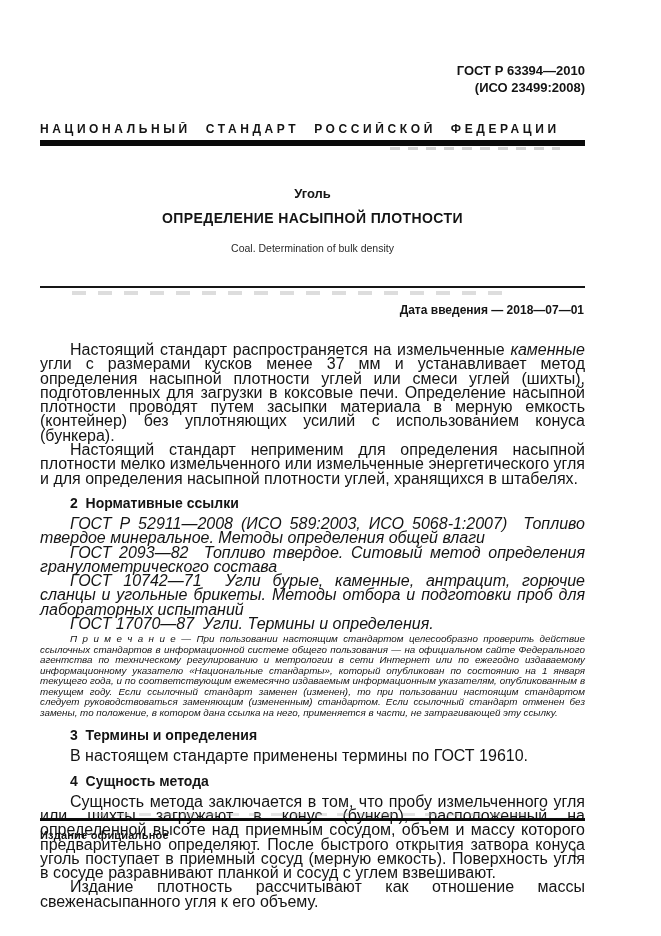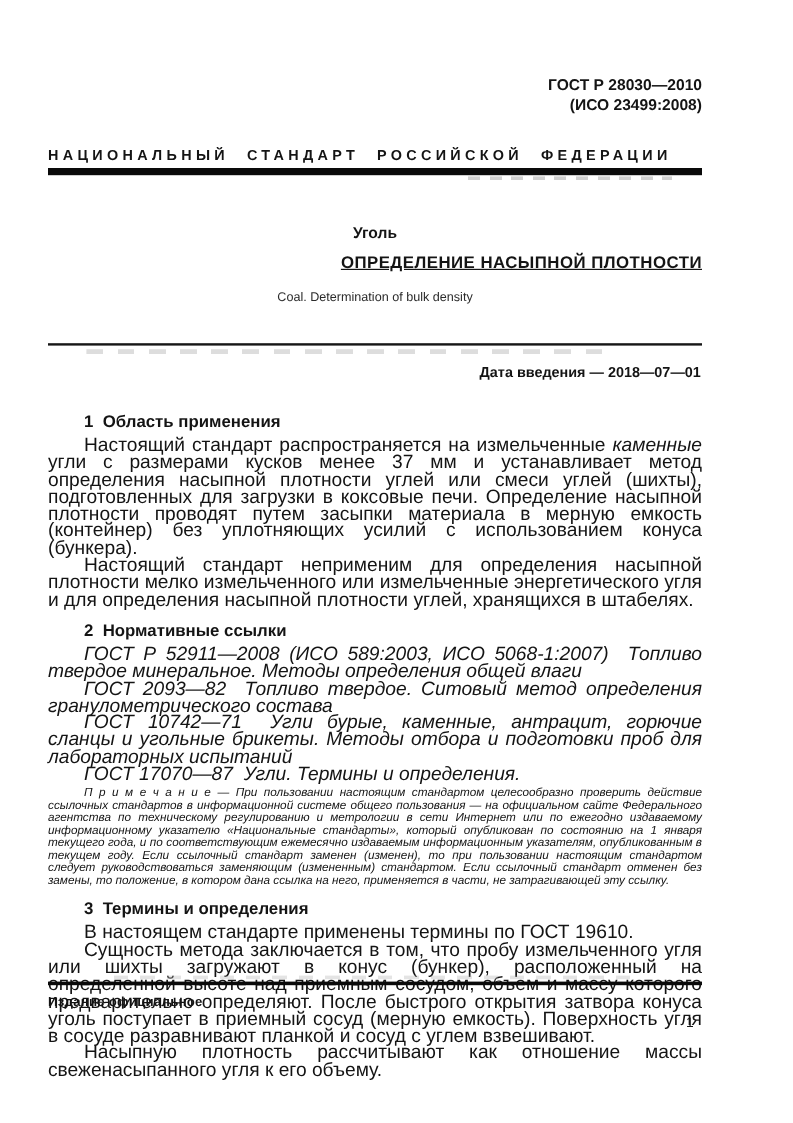--- a/index.html
+++ b/index.html
@@ -9,21 +9,21 @@
     -webkit-font-smoothing:antialiased;
   }
   .abs{position:absolute;}
   
   .doc-num{top:63px;right:76px;text-align:right;font-weight:bold;font-size:13px;line-height:16.5px;}
   
   .banner{top:122px;left:40px;width:545px;font-weight:bold;font-size:12px;
           letter-spacing:3.6px;word-spacing:8px;white-space:nowrap;overflow:hidden;}
   .bar-thick{top:140px;left:40px;width:545px;height:6px;background:#0a0a0a;}
   .t-subject{top:186px;left:40px;width:545px;text-align:center;font-weight:bold;font-size:13px;}
-  .t-main{top:210px;left:40px;width:545px;text-align:right;font-weight:bold;font-size:14px;letter-spacing:0.4px;text-decoration:underline;}
+  .t-main{top:210px;left:40px;width:545px;text-align:center;font-weight:bold;font-size:14px;letter-spacing:0.4px;}
   .t-en{top:242px;left:40px;width:545px;text-align:center;font-size:10.5px;color:#2b2b2b;}
   .rule-thin{top:286px;left:40px;width:545px;height:2px;background:#161616;}
   .date{top:303px;right:77px;font-weight:bold;font-size:12px;}
   
   .content{top:343px;left:40px;width:545px;}
   .sec-h{font-size:14px;line-height:16px;font-weight:bold;padding-left:30px;margin:0 0 6px 0;}
   .sec-h.later{margin-top:9px;}
   .para{margin:0;font-size:16px;line-height:14.3px;text-align:justify;text-indent:30px;}
   .para .it{font-style:italic;}
   .para.note{font-size:9.8px;line-height:10.5px;margin-top:3px;}
@@ -37,48 +37,48 @@
       background:repeating-linear-gradient(90deg,#9a9a9a 0 10px,transparent 10px 18px);}
   .g2{top:291px;left:72px;width:440px;height:4px;opacity:.4;
       background:repeating-linear-gradient(90deg,#ababab 0 14px,transparent 14px 26px);}
   .g3{top:813px;left:95px;width:430px;height:3px;opacity:.35;
       background:repeating-linear-gradient(90deg,#b5b5b5 0 12px,transparent 12px 22px);}
 </style>
 </head>
 <body>
 
 <div class="abs doc-num">
-  <div>ГОСТ Р 28030—2010</div>
+  <div>ГОСТ Р 63394—2010</div>
   <div>(ИСО 23499:2008)</div>
 </div>
 
 <div class="abs banner">НАЦИОНАЛЬНЫЙ СТАНДАРТ РОССИЙСКОЙ ФЕДЕРАЦИИ</div>
 <div class="abs bar-thick"></div>
 <div class="ghost g1"></div>
 
 <div class="abs t-subject">Уголь</div>
 <div class="abs t-main">ОПРЕДЕЛЕНИЕ НАСЫПНОЙ ПЛОТНОСТИ</div>
 <div class="abs t-en">Coal. Determination of bulk density</div>
 
 <div class="abs rule-thin"></div>
 <div class="ghost g2"></div>
 <div class="abs date">Дата введения — 2018—07—01</div>
 
 <div class="abs content">
-    <div class="sec-h">1&nbsp;&nbsp;Область применения</div>
     <p class="para"><span>Настоящий стандарт распространяется на измельченные </span><span class="it">каменные</span><span> угли с размерами кусков менее 37 мм и устанавливает метод определения насыпной плотности углей или смеси углей (шихты), подготовленных для загрузки в коксовые печи. Определение насыпной плотности проводят путем засыпки материала в мерную емкость (контейнер) без уплотняющих усилий с использованием конуса (бункера).</span></p>
     <p class="para"><span>Настоящий стандарт неприменим для определения насыпной плотности мелко измельченного или измельченные энергетического угля и для определения насыпной плотности углей, хранящихся в штабелях.</span></p>
     <div class="sec-h later">2&nbsp;&nbsp;Нормативные ссылки</div>
     <p class="para"><span class="it">ГОСТ Р 52911—2008 (ИСО 589:2003, ИСО 5068-1:2007)&nbsp;&nbsp;Топливо твердое минеральное. Методы определения общей влаги</span></p>
     <p class="para"><span class="it">ГОСТ 2093—82&nbsp;&nbsp;Топливо твердое. Ситовый метод определения гранулометрического состава</span></p>
     <p class="para"><span class="it">ГОСТ 10742—71&nbsp;&nbsp;Угли бурые, каменные, антрацит, горючие сланцы и угольные брикеты. Методы отбора и подготовки проб для лабораторных испытаний</span></p>
     <p class="para"><span class="it">ГОСТ 17070—87&nbsp;&nbsp;Угли. Термины и определения.</span></p>
     <p class="para note"><span class="it">П р и м е ч а н и е — При пользовании настоящим стандартом целесообразно проверить действие ссылочных стандартов в информационной системе общего пользования — на официальном сайте Федерального агентства по техническому регулированию и метрологии в сети Интернет или по ежегодно издаваемому информационному указателю «Национальные стандарты», который опубликован по состоянию на 1 января текущего года, и по соответствующим ежемесячно издаваемым информационным указателям, опубликованным в текущем году. Если ссылочный стандарт заменен (изменен), то при пользовании настоящим стандартом следует руководствоваться заменяющим (измененным) стандартом. Если ссылочный стандарт отменен без замены, то положение, в котором дана ссылка на него, применяется в части, не затрагивающей эту ссылку.</span></p>
     <div class="sec-h later">3&nbsp;&nbsp;Термины и определения</div>
     <p class="para"><span>В настоящем стандарте применены термины по ГОСТ 19610.</span></p>
+    <div class="sec-h later">4&nbsp;&nbsp;Сущность метода</div>
     <p class="para"><span>Сущность метода заключается в том, что пробу измельченного угля или шихты загружают в конус (бункер), расположенный на определенной высоте над приемным сосудом, объем и массу которого предварительно определяют. После быстрого открытия затвора конуса уголь поступает в приемный сосуд (мерную емкость). Поверхность угля в сосуде разравнивают планкой и сосуд с углем взвешивают.</span></p>
-    <p class="para"><span>Насыпную плотность рассчитывают как отношение массы свеженасыпанного угля к его объему.</span></p>
+    <p class="para"><span>Издание плотность рассчитывают как отношение массы свеженасыпанного угля к его объему.</span></p>
   </div>
 
 <div class="ghost g3"></div>
 <div class="abs bar-bottom"></div>
 <div class="abs official">Издание официальное</div>
 <div class="abs pageno">1</div>
 
 </body></html>

